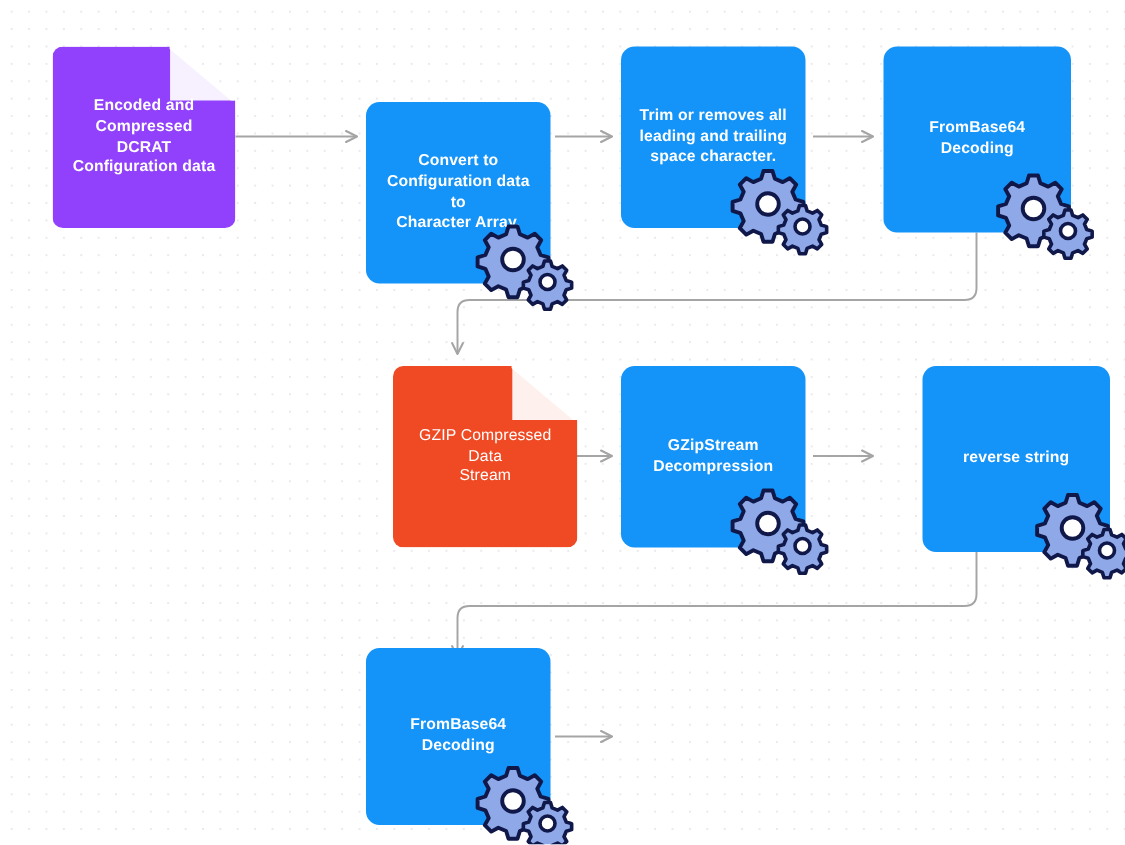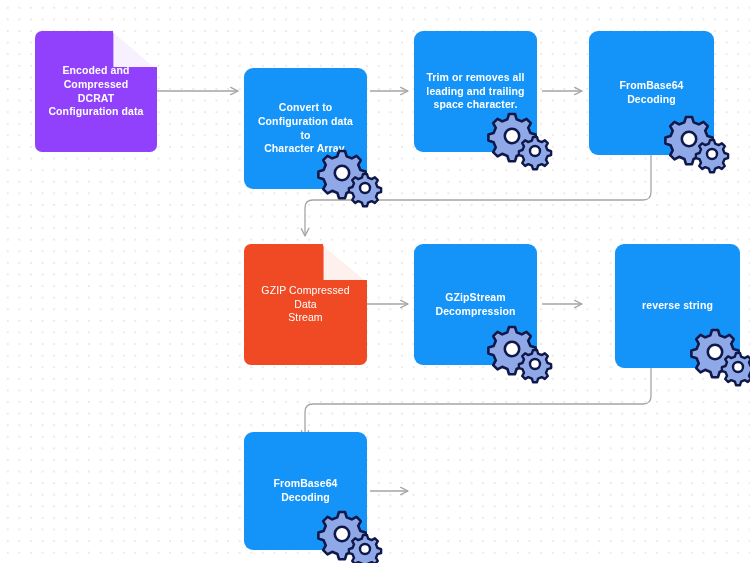--- a/index.html
+++ b/index.html
@@ -173,21 +173,21 @@
           <circle cx="25" cy="26" r="7.2" fill="#ffffff"></circle>
         </g>
         <g fill="#8fa8e8" stroke="#10184a" stroke-width="2.4" stroke-linejoin="round">
           <path d="M46 27 l4 0 l1.1 3.6 l3.6 1.5 l3.2-1.8 l2.9 2.9 l-1.8 3.2 l1.5 3.6 l3.6 1.1 l0 4 l-3.6 1.1 l-1.5 3.6 l1.8 3.2 l-2.9 2.9 l-3.2-1.8 l-3.6 1.5 l-1.1 3.6 l-4 0 l-1.1-3.6 l-3.6-1.5 l-3.2 1.8 l-2.9-2.9 l1.8-3.2 l-1.5-3.6 l-3.6-1.1 l0-4 l3.6-1.1 l1.5-3.6 l-1.8-3.2 l2.9-2.9 l3.2 1.8 l3.6-1.5 Z"></path>
           <circle cx="48" cy="41" r="5" fill="#ffffff"></circle>
         </g>
       </svg>
     </div>
   </div>
 
-  <div class="node doc red normal fs11" style="left:244px; top:244px; width:123px; height:121px;">
+  <div class="node doc red normal fs11" style="left:262px; top:244px; width:123px; height:121px;">
     <div class="shape"></div>
     <div class="fold">
       <svg viewBox="0 0 44 37" xmlns="http://www.w3.org/2000/svg">
         <path d="M 0 0 L 44 37 L 0 37 Z" fill="#ffffff" opacity="0.92"></path>
         <path d="M 0 0 L 44 37" stroke="#ffffff" stroke-width="3" fill="none"></path>
       </svg>
     </div>
     <div class="label">GZIP Compressed Data
 Stream</div>
   </div>

